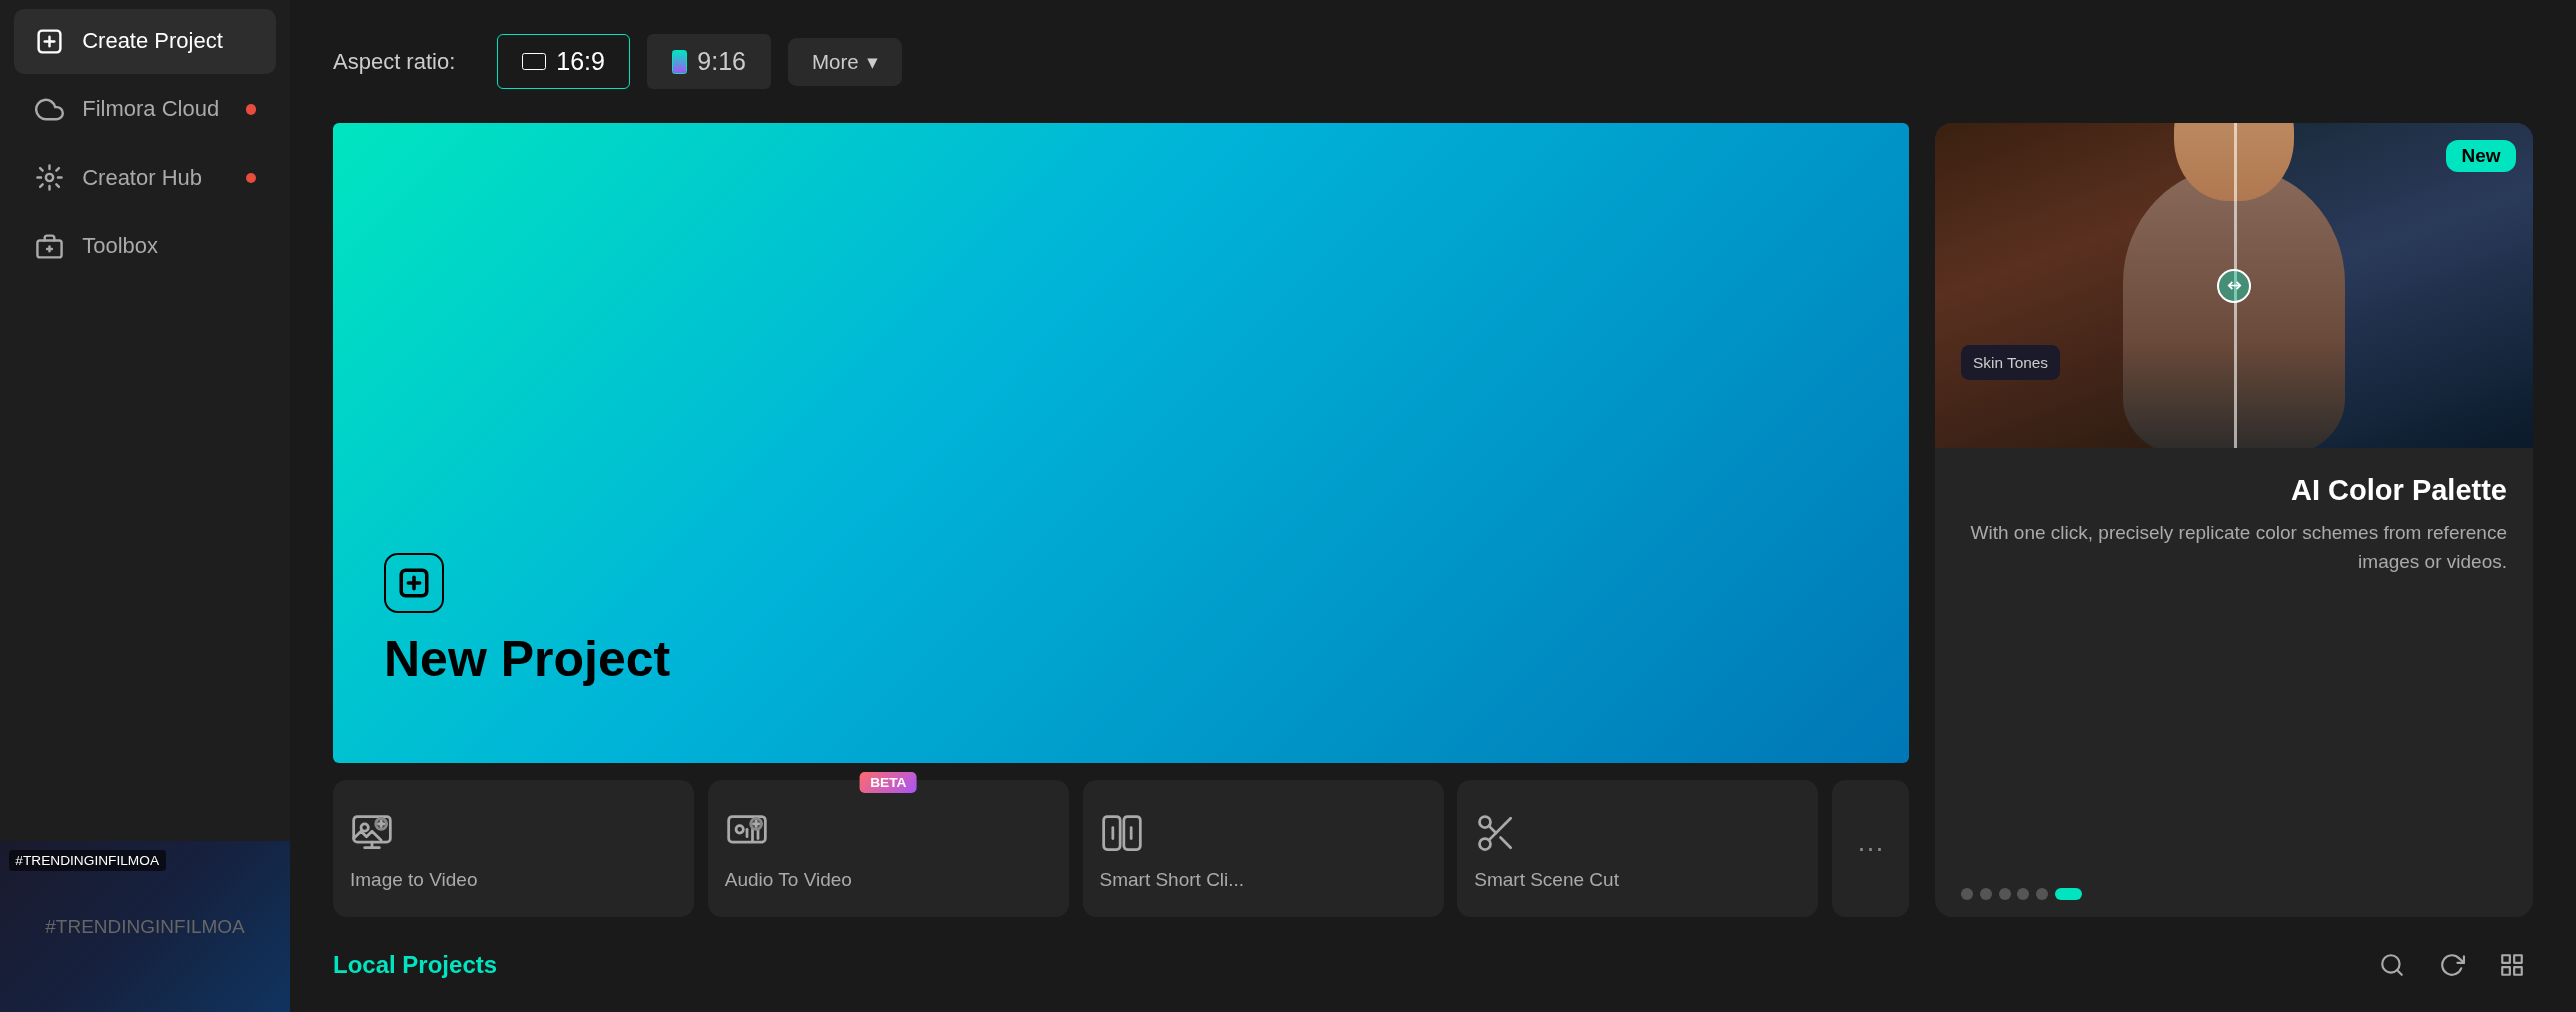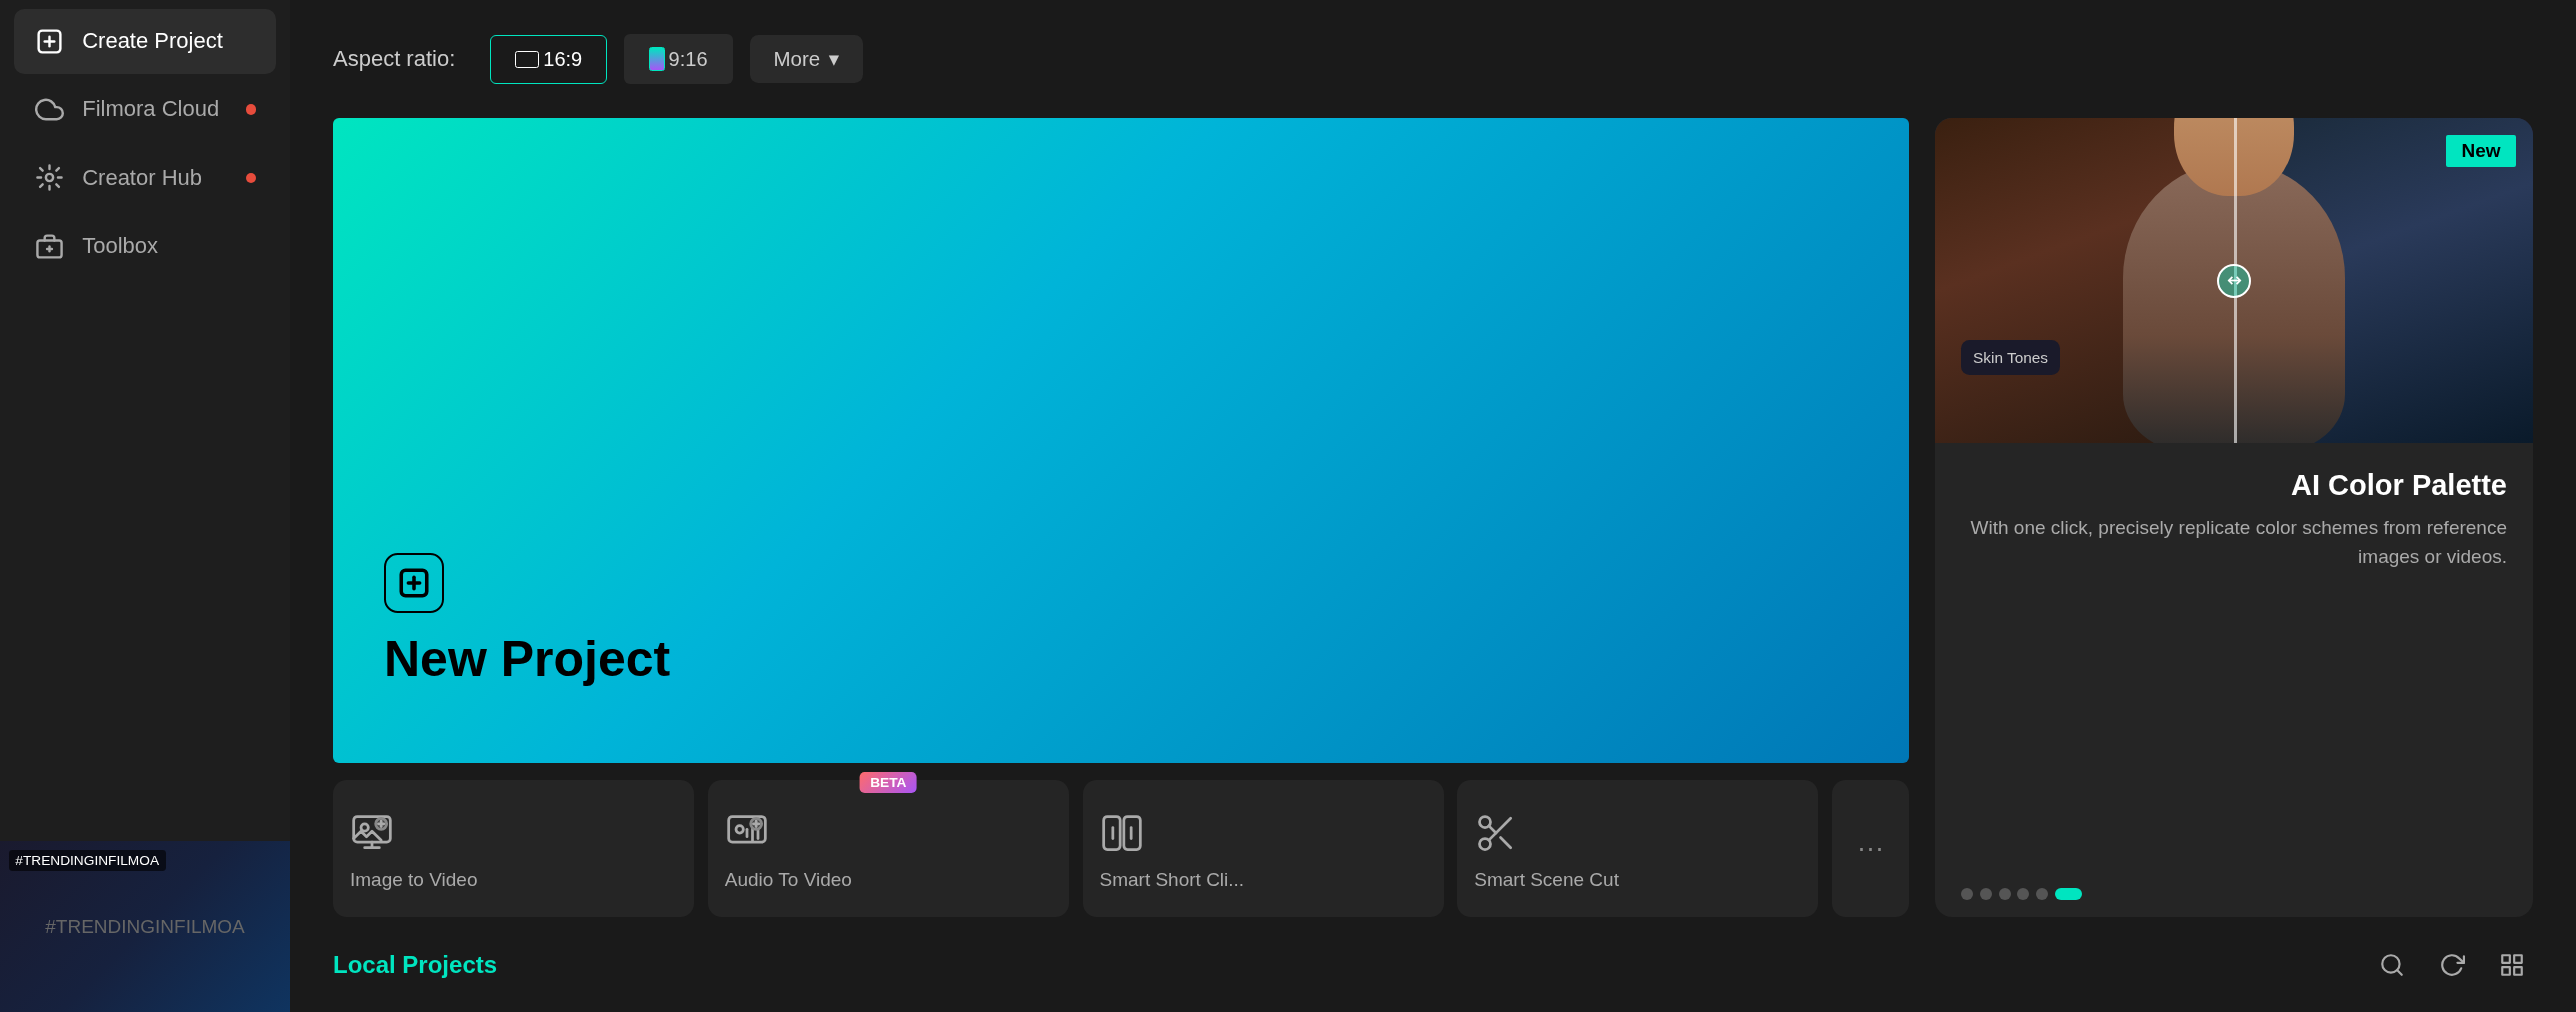--- a/index.html
+++ b/index.html
@@ -145,32 +145,32 @@
     .toolbar {
       display: flex;
       align-items: center;
       gap: 17px;
       margin-bottom: 34px;
     }
 
     .aspect-label {
       font-size: 22px;
       color: #ccc;
-      margin-right: 18px;
+      margin-right: 25px;
     }
 
     .aspect-btn {
       display: flex;
       align-items: center;
-      gap: 4px;
+      gap: 10px;
       padding: 12px 24px;
       border-radius: 6px;
       border: 1.7px solid transparent;
       cursor: pointer;
-      font-size: 20px;
+      font-size: 25px;
       font-weight: 500;
       background: #2a2a2a;
       color: #ccc;
     }
 
     .aspect-btn.active {
       border-color: #00e5c0;
       background: transparent;
       color: #fff;
     }
@@ -347,21 +347,21 @@
 
     .new-badge {
       position: absolute;
       top: 17px;
       right: 17px;
       background: #00e5c0;
       color: #000;
       font-size: 19px;
       font-weight: 700;
       padding: 5.1px 15.4px;
-      border-radius: 2px;
+      border-radius: 12px;
       z-index: 2;
     }
 
     .feature-content {
       padding: 26px 26px 17px 26px;
       flex: 1;
       text-align: right;
     }
 
     .feature-title {

